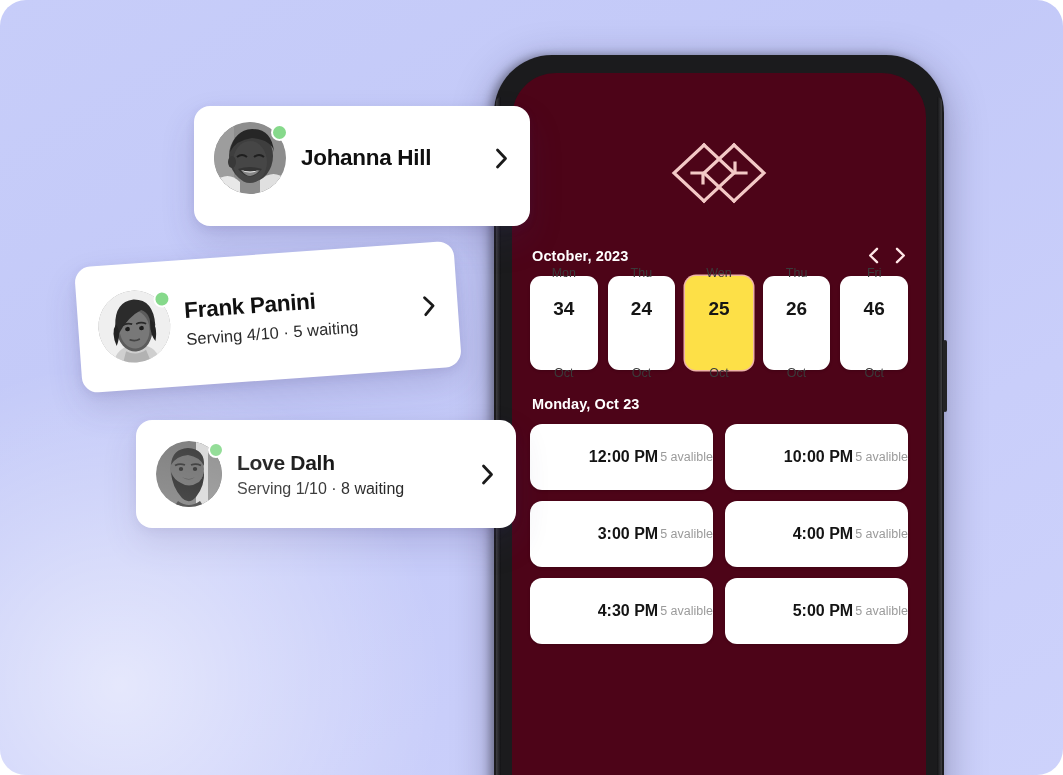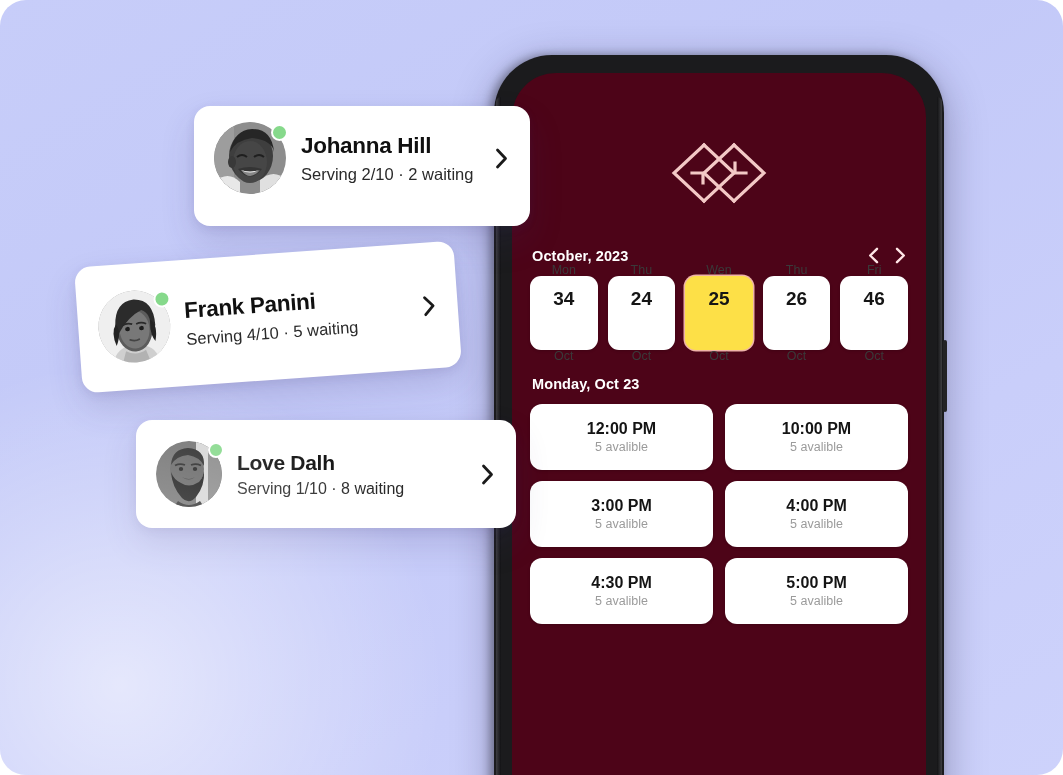--- a/index.html
+++ b/index.html
@@ -117,28 +117,28 @@
   .cal-navs { display: flex; gap: 16px; align-items: center; }
   .cal-nav { cursor: pointer; line-height: 0; }
 
   .date-row {
     margin-top: 12px;
     display: flex;
     gap: 10px;
   }
   .date-chip {
     flex: 1;
-    height: 74px;
+    height: 94px;
     background: #ffffff;
     border-radius: 11px;
     display: flex;
     flex-direction: column;
     align-items: center;
     justify-content: center;
-    gap: 9px;
+    gap: 16px;
     cursor: pointer;
     box-shadow: 0 1px 3px rgba(0,0,0,0.18);
   }
   .date-chip.selected {
     background: #fde047;
     box-shadow: 0 0 0 1.5px #efb3a8, 0 1px 3px rgba(0,0,0,0.18);
   }
   .chip-dow { font-size: 12.5px; color: #3a3a3a; line-height: 1.3; }
   .chip-day { font-size: 19px; font-weight: bold; color: #151515; line-height: 1.25; }
   .chip-mon { font-size: 12.5px; color: #3a3a3a; line-height: 1.3; margin-top: 28px; }
@@ -156,23 +156,22 @@
     margin-top: 12px;
     display: grid;
     grid-template-columns: 1fr 1fr;
     gap: 11px 12px;
   }
   .slot {
     height: 66px;
     background: #ffffff;
     border-radius: 12px;
     display: flex;
-    flex-direction: column;
     align-items: center;
-    justify-content: center;
+    justify-content: flex-end;
     gap: 2px;
     cursor: pointer;
     box-shadow: 0 1px 3px rgba(0,0,0,0.18);
   }
   .slot-time { font-size: 16px; font-weight: bold; color: #141414; }
   .slot-avail { font-size: 12.5px; color: #9b9b9b; }
 
   
   .qcard {
     position: absolute;
@@ -375,21 +374,20 @@
           <path d="M27 48 Q36 60 46 48 Q38 52 27 48 Z" fill="#fbfbfb"></path>
           <path d="M24 47 Q36 43 48 47 Q36 62 24 47 Z" fill="#2a2424" opacity="0.55"></path>
           <path d="M27 48 Q36 51 45 48 Q36 53 27 48 Z" fill="#ffffff"></path>
           <ellipse cx="18" cy="40" rx="4" ry="6" fill="#3e3838"></ellipse>
         </g>
       </svg>
       <span class="status-dot"></span>
     </div>
     <div class="info">
       <div class="qname">Johanna Hill</div>
-      <div class="qsub">Serving 2/10 · 2 waiting</div>
     </div>
     <span class="qchev">
       <svg width="13" height="21" viewBox="0 0 13 21" fill="none">
           <path d="M2.5 2 L10.5 10.5 L2.5 19" stroke="#1a1a1a" stroke-width="2.8" stroke-linecap="round" stroke-linejoin="round"></path>
         </svg>
     </span>
   </div>
 
   <div class="qcard" id="card-2">
     <div class="avatar-wrap">

